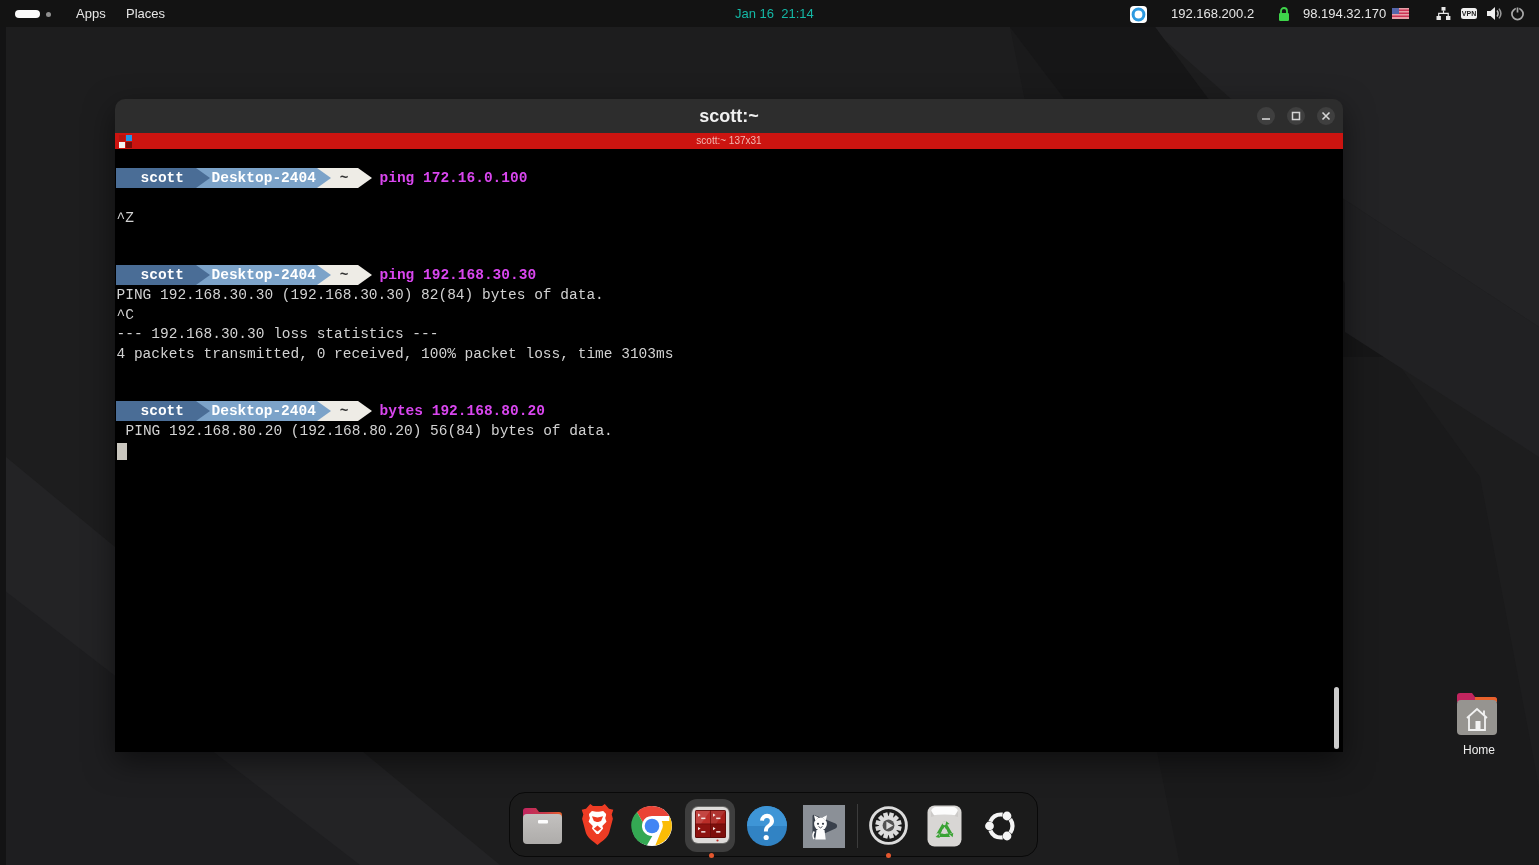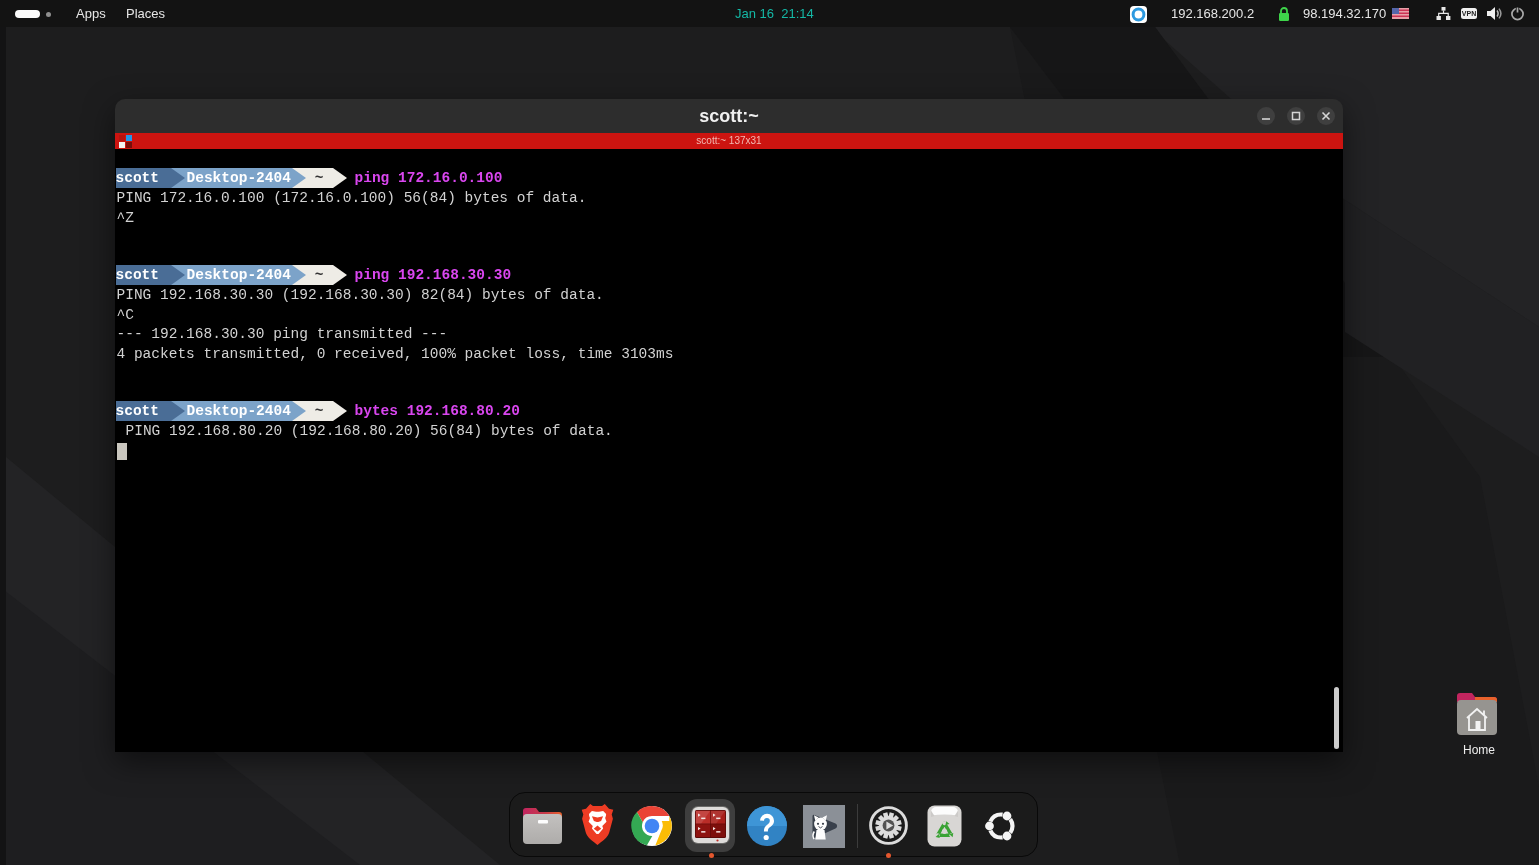--- a/index.html
+++ b/index.html
@@ -19,21 +19,21 @@
   #titlebar{left:0;top:0;width:1228px;height:34px;background:#2d2d2d;border-radius:10px 10px 0 0;}
   #title{width:1228px;text-align:center;line-height:34px;font-size:18px;font-weight:bold;color:#f0f0f0;}
   .wbtn{top:8px;width:18px;height:18px;border-radius:50%;background:#3f3f3f;color:#d5d5d5;}
   #redbar{left:0;top:34px;width:1228px;height:16px;background:#cc1410;}
   #redtitle{width:1228px;text-align:center;line-height:16px;font-size:10px;color:#f2b9b2;}
   #term{left:0;top:50px;width:1228px;height:603px;background:#000;
         font-family:"Liberation Mono",monospace;font-size:14.5px;color:#d2d2d2;}
   .row{position:absolute;left:1.5px;height:20px;line-height:20px;white-space:pre;}
   .prow{position:absolute;left:0.5px;height:20px;display:flex;}
   .seg{height:20px;line-height:20px;font-weight:bold;}
-  .s1{background:#4a6d96;color:#fff;padding-left:0;width:55px;}
+  .s1{background:#4a6d96;color:#fff;padding-left:25px;width:55px;}
   .s2{background:#7ca3c9;color:#fff;padding-left:2px;width:105px;overflow:hidden;}
   .s3{background:#eeece6;color:#333;text-align:center;width:27px;}
   .arr{width:0;height:0;border-top:10px solid transparent;border-bottom:10px solid transparent;}
   .a1{border-left:14px solid #4a6d96;}
   .a2{border-left:14px solid #7ca3c9;}
   .a3{border-left:14px solid #eeece6;}
   .bg2{background:#7ca3c9;}
   .bg3{background:#eeece6;}
   .cmd{color:#d946ef;font-weight:bold;margin-left:8px;line-height:20px;}
   #cursor{left:1.5px;width:10px;height:17px;background:#c9c6be;}
@@ -140,38 +140,37 @@
           <div class="arr a1"></div>
         </div>
       <div class="seg s2">Desktop-2404</div>
         <div class="bg3">
           <div class="arr a2"></div>
         </div>
       <div class="seg s3">~</div>
         <div class="arr a3"></div>
       <div class="cmd">ping 172.16.0.100</div>
     </div>
-    <div class="row" style="top:39.4px;">PING 172.16.0.100 (172.16.0.100) 56(84) bytes of data.</div>
     <div class="row" style="top:58.8px;">^Z</div>
     <div class="prow" style="top:116px;">
       <div class="seg s1">scott</div>
         <div class="bg2">
           <div class="arr a1"></div>
         </div>
       <div class="seg s2">Desktop-2404</div>
         <div class="bg3">
           <div class="arr a2"></div>
         </div>
       <div class="seg s3">~</div>
         <div class="arr a3"></div>
       <div class="cmd">ping 192.168.30.30</div>
     </div>
     <div class="row" style="top:136.4px;">PING 192.168.30.30 (192.168.30.30) 82(84) bytes of data.</div>
     <div class="row" style="top:155.8px;">^C</div>
-    <div class="row" style="top:175.2px;">--- 192.168.30.30 ping transmitted ---</div>
+    <div class="row" style="top:175.2px;">--- 192.168.30.30 loss statistics ---</div>
     <div class="row" style="top:194.6px;">4 packets transmitted, 0 received, 100% packet loss, time 3103ms</div>
     <div class="prow" style="top:252px;">
       <div class="seg s1">scott</div>
         <div class="bg2">
           <div class="arr a1"></div>
         </div>
       <div class="seg s2">Desktop-2404</div>
         <div class="bg3">
           <div class="arr a2"></div>
         </div>

